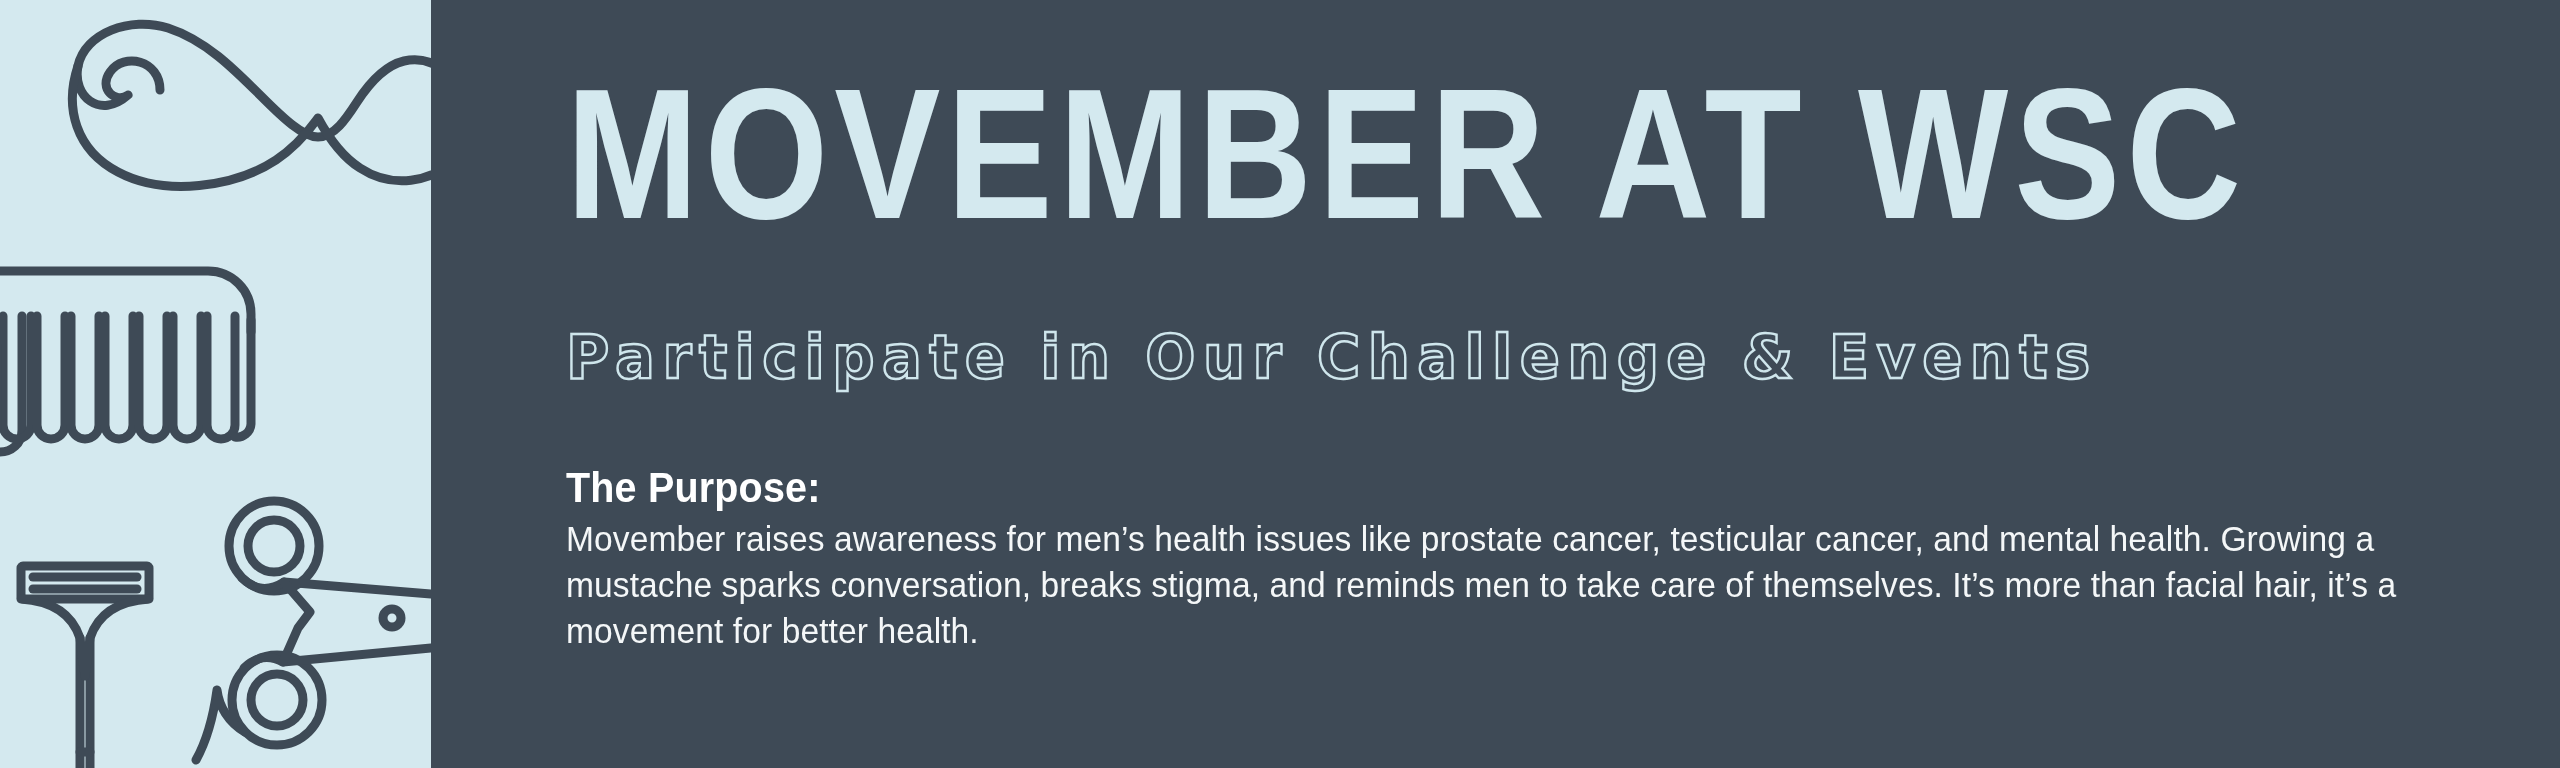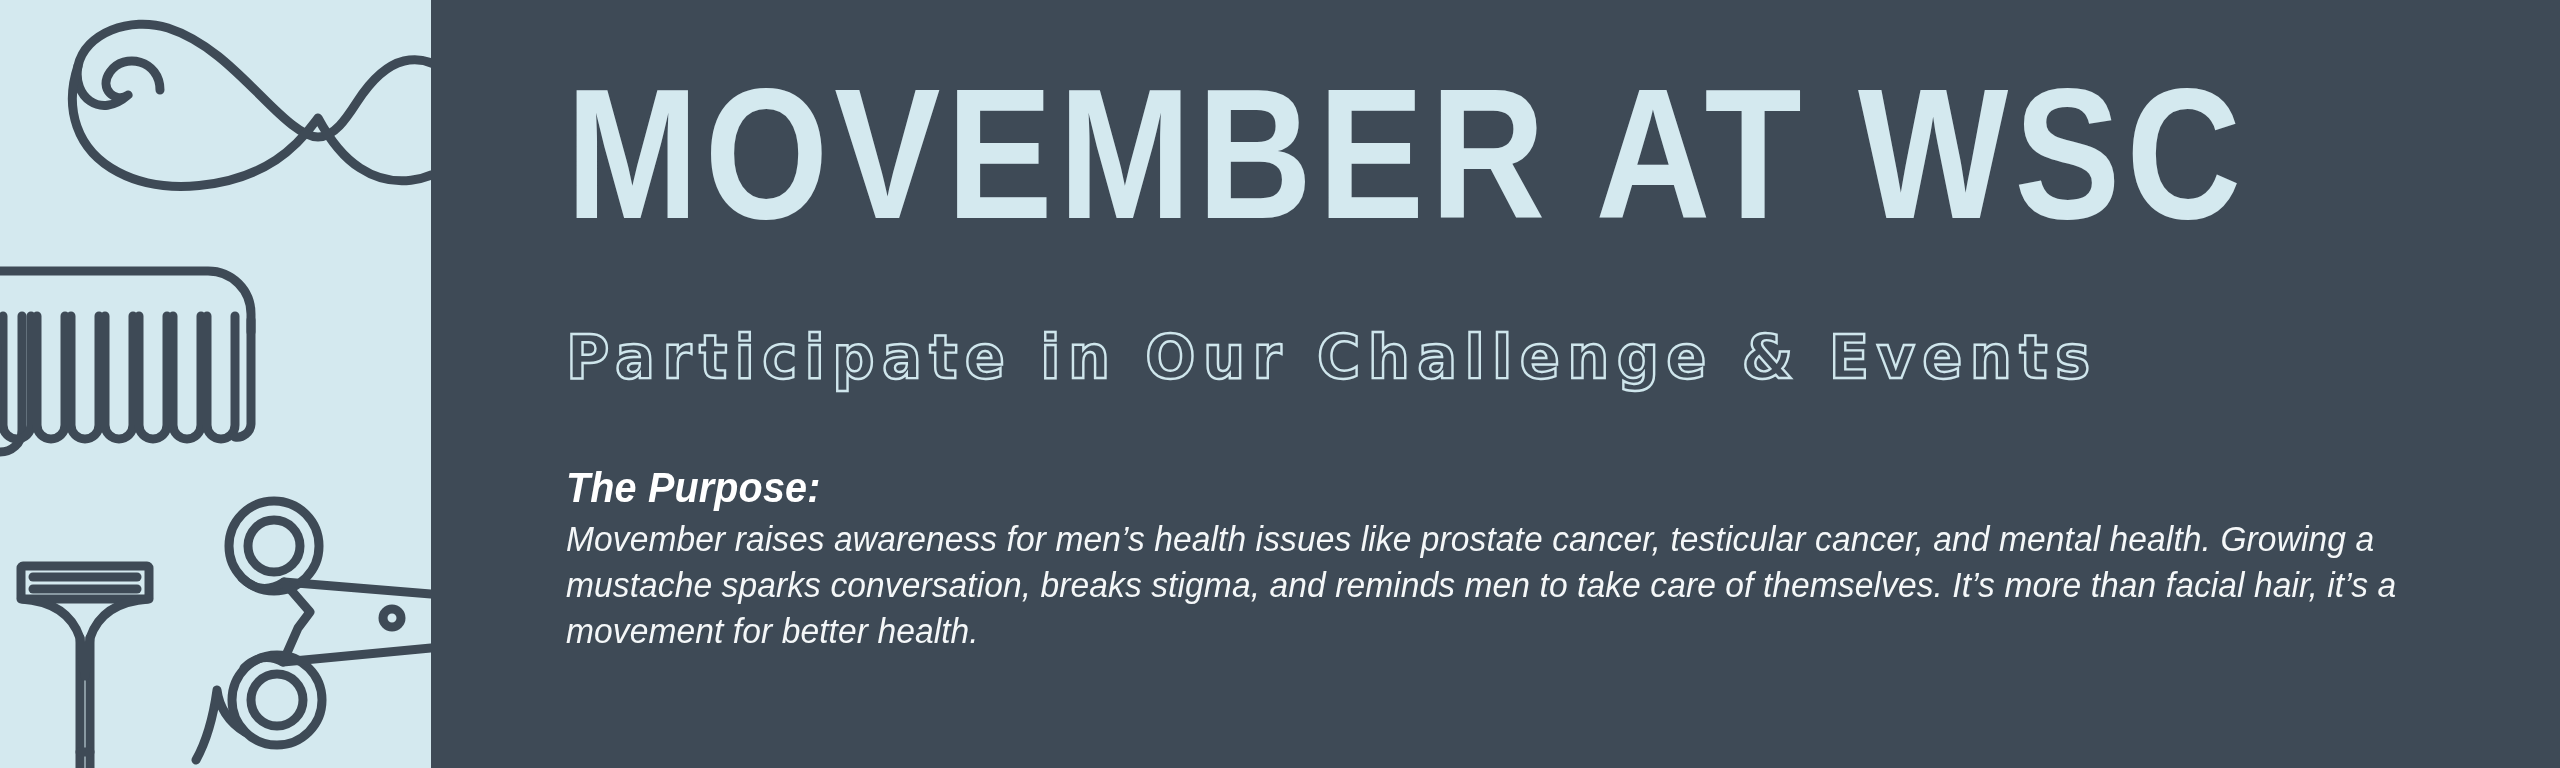--- a/index.html
+++ b/index.html
@@ -80,21 +80,20 @@
     transform: scaleX(0.985);
     transform-origin: left top;
   }
 
   
   #purpose-block {
     position: absolute;
     left: 135px;
     top: 466px;
     width: 1980px;
-    font-style: italic;
   }
   #purpose-heading {
     margin: 0 0 6px 0;
     font-family: "Liberation Sans Narrow", "Liberation Sans", sans-serif;
     font-weight: 700;
     font-size: 42px;
     line-height: 1.05;
     color: #ffffff;
     letter-spacing: 0.2px;
     transform: scaleX(0.94);

